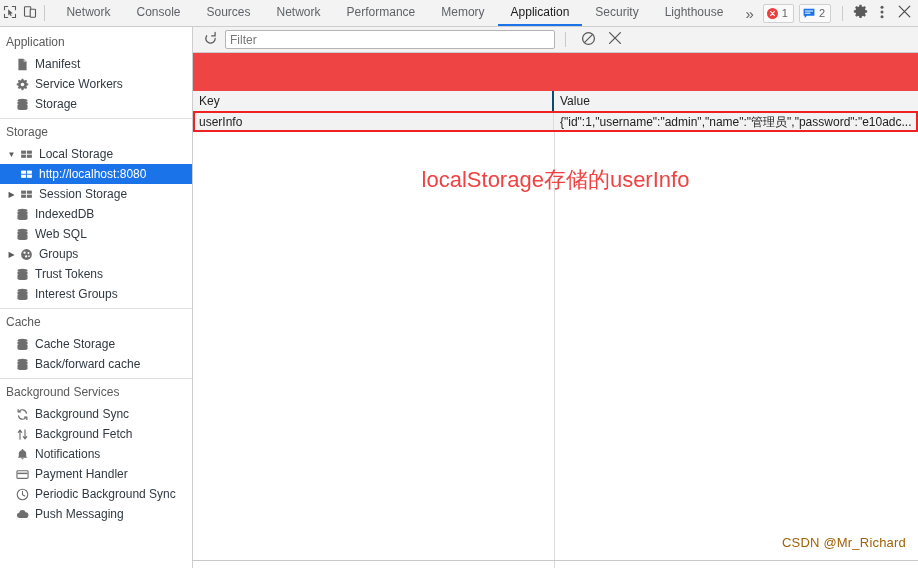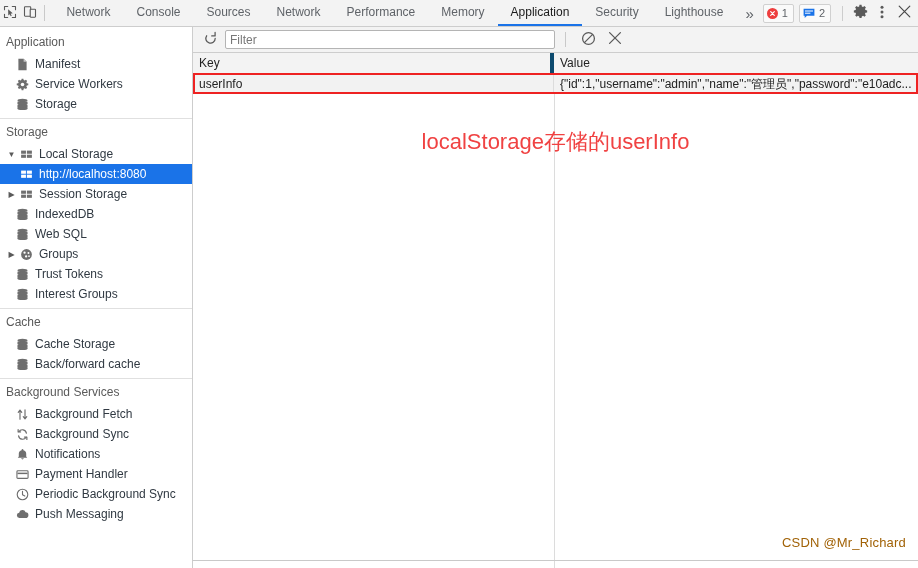--- a/index.html
+++ b/index.html
@@ -185,20 +185,21 @@
   .tree-label { line-height: 1; }
 
   
   .main {
     flex: 1;
     display: flex;
     flex-direction: column;
     min-width: 0;
     background: #ef4444;
     position: relative;
+    gap: 38px;
   }
   .storage-toolbar {
     height: 25px;
     min-height: 25px;
     background: #f3f3f3;
     border-bottom: 1px solid #cdcdcd;
     display: flex;
     align-items: center;
     padding: 0 5px;
   }
@@ -245,21 +246,21 @@
   .grid-header {
     display: flex;
     height: 20px;
     background: #f3f3f3;
     border-bottom: 1px solid #cdcdcd;
     font-size: 12px;
     color: #222;
   }
   .col-key { width: 361px; min-width: 361px; box-sizing: border-box; padding-left: 6px; display:flex; align-items:center; }
   .col-val { flex: 1; box-sizing: border-box; padding-left: 6px; display:flex; align-items:center; }
-  .grid-header .col-key { border-right: 4px solid #0c4a6e; }
+  .grid-header .col-key { border-right: 2px solid #0c4a6e; }
   .grid-row {
     display: flex;
     height: 20px;
     font-size: 12px;
     color: #222;
     background: #f2f2f2;
     cursor: pointer;
   }
   .grid-row .col-key { border-right: 1px solid #dcdcdc; }
   .grid-row .col-val {
@@ -643,37 +644,37 @@
         <span class="tree-label">Back/forward cache</span>
       </div>
 
       <div class="section-divider"></div>
 
       <div class="section-title">Background Services</div>
 
       <div class="tree-row indent1">
         <span class="tree-icon">
           <svg width="13" height="13" viewBox="0 0 14 14">
-            <path d="M4.3 12V2.4M4.3 2.4L2.4 4.6M4.3 2.4l1.9 2.2" stroke="#6e6e6e" stroke-width="1.25" fill="none" stroke-linecap="round" stroke-linejoin="round"></path>
-            <path d="M9.7 2v9.6M9.7 11.6l1.9-2.2M9.7 11.6L7.8 9.4" stroke="#6e6e6e" stroke-width="1.25" fill="none" stroke-linecap="round" stroke-linejoin="round"></path>
-          </svg>
-        </span>
-        <span class="tree-label">Background Fetch</span>
-      </div>
-
-      <div class="tree-row indent1">
-        <span class="tree-icon">
-          <svg width="13" height="13" viewBox="0 0 14 14">
             <path d="M11.2 5.6A4.4 4.4 0 003.1 4.0" stroke="#6e6e6e" stroke-width="1.3" fill="none" stroke-linecap="round"></path>
             <path d="M2.8 8.4a4.4 4.4 0 008.1 1.6" stroke="#6e6e6e" stroke-width="1.3" fill="none" stroke-linecap="round"></path>
             <path d="M2.3 1.6v2.6h2.6" stroke="#6e6e6e" stroke-width="1.3" fill="none" stroke-linecap="round" stroke-linejoin="round"></path>
             <path d="M11.7 12.4V9.8H9.1" stroke="#6e6e6e" stroke-width="1.3" fill="none" stroke-linecap="round" stroke-linejoin="round"></path>
           </svg>
         </span>
         <span class="tree-label">Background Sync</span>
+      </div>
+
+      <div class="tree-row indent1">
+        <span class="tree-icon">
+          <svg width="13" height="13" viewBox="0 0 14 14">
+            <path d="M4.3 12V2.4M4.3 2.4L2.4 4.6M4.3 2.4l1.9 2.2" stroke="#6e6e6e" stroke-width="1.25" fill="none" stroke-linecap="round" stroke-linejoin="round"></path>
+            <path d="M9.7 2v9.6M9.7 11.6l1.9-2.2M9.7 11.6L7.8 9.4" stroke="#6e6e6e" stroke-width="1.25" fill="none" stroke-linecap="round" stroke-linejoin="round"></path>
+          </svg>
+        </span>
+        <span class="tree-label">Background Fetch</span>
       </div>
 
       <div class="tree-row indent1">
         <span class="tree-icon">
           <svg width="13" height="13" viewBox="0 0 14 14">
             <path d="M7 1.0c0.55 0 0.95 0.4 0.95 0.95v0.35A3.9 3.9 0 0111 6.1v3.0l1.1 1.5H1.9L3 9.1v-3a3.9 3.9 0 013.05-3.8V1.95C6.05 1.4 6.45 1 7 1z" fill="#6e6e6e"></path>
             <path d="M5.5 11.1a1.55 1.55 0 003.0 0z" fill="#6e6e6e"></path>
           </svg>
         </span>
         <span class="tree-label">Notifications</span>

